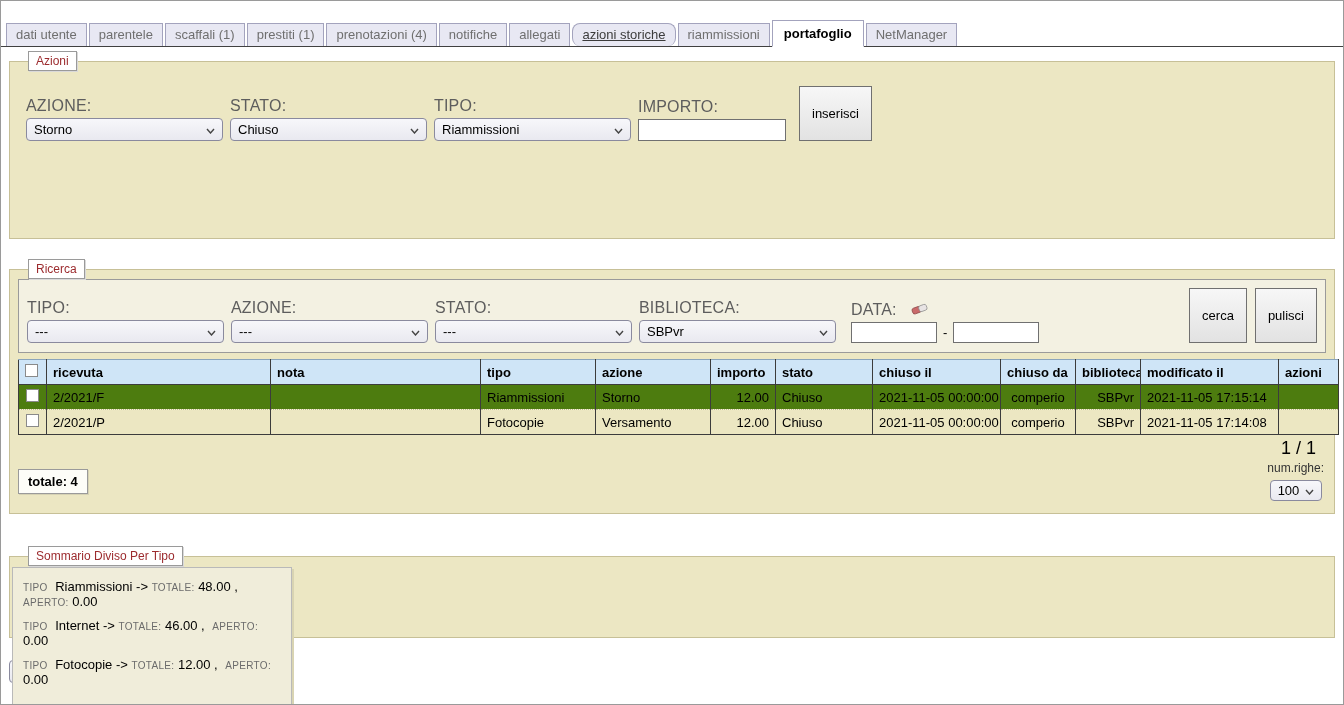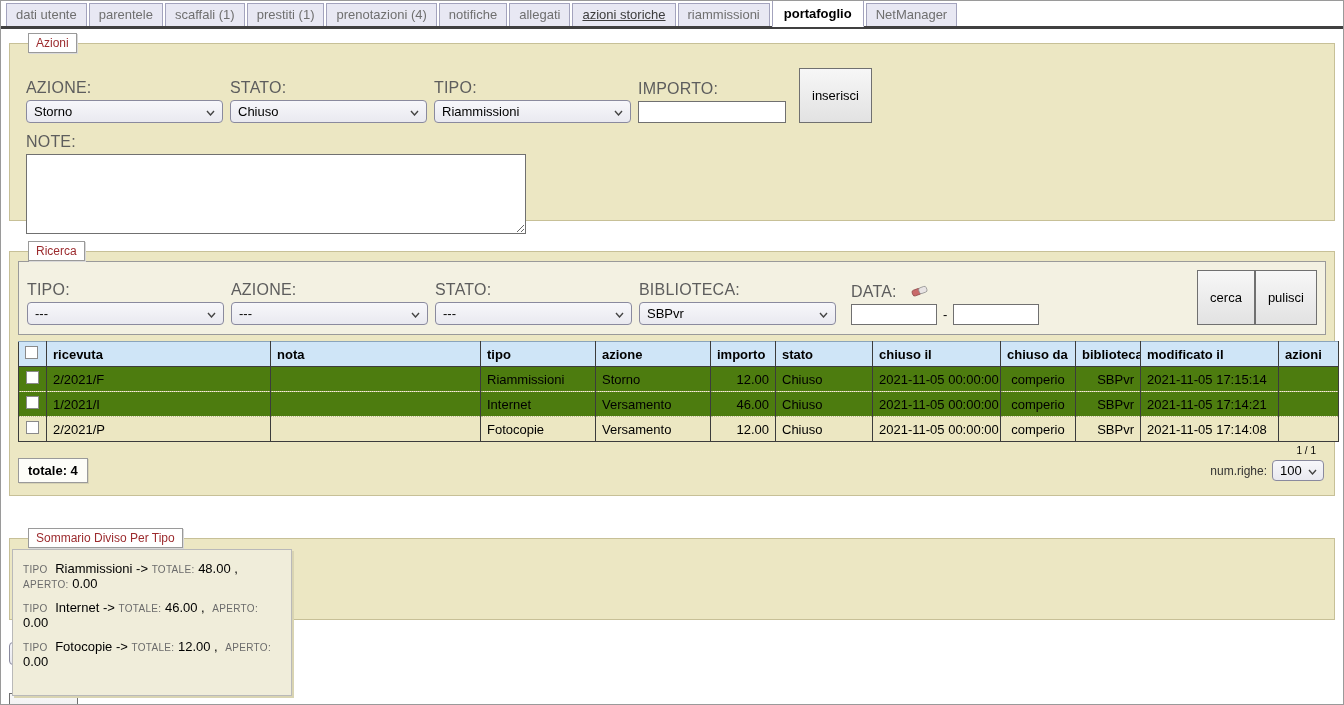--- a/index.html
+++ b/index.html
@@ -6,27 +6,27 @@
   html,body { width:1344px; height:705px; }
   body {
     font-family: "Liberation Sans", "DejaVu Sans", sans-serif;
     background:#ffffff;
     border:1px solid #9a9a9a;
     overflow:hidden;
     font-size:13px;
     color:#000;
   }
   
-  .tabbar { display:flex; align-items:flex-end; padding:5px 0 0 5px; border-bottom:3px solid #404040; height:28px; }
+  .tabbar { display:flex; align-items:flex-end; padding:5px 0 0 5px; border-bottom:1px solid #404040; height:46px; }
   .tab {
     background:#e8e8f3; border:1px solid #a3a3bd; border-bottom:none;
     color:#6f6f6f; padding:3px 9px 4px 9px; margin-right:2px; font-size:13px;
     cursor:pointer; white-space:nowrap;
   }
-  .tab.link { color:#3c3c3c; text-decoration:underline; }
+  .tab.link { color:#3c3c3c; text-decoration:underline;border-radius:8px; }
   .tab.active {
     background:#ffffff; color:#000; font-weight:bold;
     padding:5px 11px 5px 11px; margin-bottom:-1px; border-bottom:1px solid #fff;
   }
   
   .fs { position:relative; background:#ece7c3; border:1px solid #c7c097; margin:0 8px; }
   .fs-legend {
     position:absolute; top:-11px; left:18px; background:#fff;
     border:1px solid #9a9a9a; padding:2px 7px; font-size:12px; color:#9c2b2e;
     box-shadow:1px 1px 0 #d9d9d9;
@@ -61,46 +61,46 @@
   #ricerca { margin-top:30px; padding:9px 8px 6px 8px; }
   .search-panel {
     background:#f3f1e2; border:1px solid #9a9a9a; padding:8px 8px 9px 8px;
     display:flex; align-items:flex-end;
   }
   .search-panel .fcol .sel { width:197px; }
   .date-group { margin-left:8px; }
   .date-lbl-row { display:flex; align-items:center; gap:14px; margin-bottom:3px; }
   .date-inputs { display:flex; align-items:center; gap:6px; }
   .date-inputs .txt { width:86px; height:21px; }
-  .search-btns { margin-left:auto; display:flex; }
+  .search-btns { margin-left:auto; display:flex; gap:8px; }
   
   table.grid { border-collapse:collapse; width:1320px; margin-top:6px; table-layout:fixed; background:#fbf8cf; }
   table.grid th, table.grid td {
     border-left:1px solid #3c3c3c; border-right:1px solid #3c3c3c;
     padding:4px 6px; font-size:13px; overflow:hidden; white-space:nowrap;
   }
   table.grid thead th {
     background:#cfe5f7; text-align:left; font-weight:bold;
     border-top:1px solid #8aa4bb; border-bottom:1px solid #3c3c3c;
   }
   table.grid tbody tr.r-even td { background:#4d7c0f; }
   table.grid tbody tr.r-odd  td { background:#ece7c2; }
   table.grid tbody td { border-bottom:1px dotted #b9b49a; }
   table.grid tbody tr:last-child td { border-bottom:1px solid #3c3c3c; }
   th.al-r, td.al-r { text-align:right; }
   th.al-c, td.al-c { text-align:center; }
   .cb { width:13px; height:13px; background:#fff; border:1px solid #8a8a8a; display:inline-block; cursor:pointer; }
   
-  .pageinfo { text-align:right; font-size:10px; padding:3px 10px 0 0; }
+  .pageinfo { text-align:right; font-size:18px; padding:3px 10px 0 0; }
   .pagin-row { display:flex; align-items:center; padding:2px 2px 6px 0; }
   .totale-box {
     background:#fdfdf8; border:1px solid #9a9a9a; box-shadow:1px 1px 0 #d6d2b4;
     font-weight:bold; font-size:13px; padding:4px 9px; margin-left:0;
   }
-  .numrighe { margin-left:auto; display:flex; align-items:center; gap:5px; font-size:12px; color:#333; }
+  .numrighe { margin-left:auto; display:flex; align-items:center; gap:5px; font-size:12px; color:#333;flex-direction:column; }
   .numrighe .sel { width:52px; height:21px; }
   
   #sommario { margin-top:42px; height:82px; padding:10px 0 0 2px; }
   .sommario-box {
     background:#f0edda; border:1px solid #b9b9b9; box-shadow:2px 2px 0 #d9d4b2;
     width:280px; padding:8px 10px; font-size:13px;
   }
   .som-line { margin:3px 0 9px 0; }
   .som-line:last-child { margin-bottom:18px; }
   .som-cap { font-size:10px; color:#6b6b6b; letter-spacing:.3px; }
@@ -158,24 +158,20 @@
         <span><svg width="9" height="6">
               <polyline points="1,1 4.5,5 8,1" fill="none" stroke="#444" stroke-width="1.4"></polyline>
             </svg></span>
       </div>
     </div>
     <div class="fcol">
       <span class="lbl">IMPORTO:</span>
       <input type="text" class="txt" id="importo-input" value="" style="">
     </div>
     <button class="btn" id="inserisci-btn">inserisci</button>
-  </div>
-  <div id="note-block">
-    <span class="lbl">NOTE:</span>
-    <textarea id="note-area" value="" style=""></textarea>
   </div>
 </div>
 
 <div class="fs" id="ricerca">
   <div class="fs-legend">Ricerca</div>
 
   <div class="search-panel">
     <div class="fcol">
       <span class="lbl">TIPO:</span>
       <div class="sel">
@@ -275,34 +271,20 @@
         <td>Riammissioni</td>
         <td>Storno</td>
         <td class="al-r">12.00</td>
         <td>Chiuso</td>
         <td>2021-11-05 00:00:00</td>
         <td class="al-c">comperio</td>
         <td class="al-r">SBPvr</td>
         <td>2021-11-05 17:15:14</td>
         <td></td>
       </tr>
-      <tr class="r-even">
-        <td class="al-c"><span class="cb"></span></td>
-        <td>1/2021/I</td>
-        <td></td>
-        <td>Internet</td>
-        <td>Versamento</td>
-        <td class="al-r">46.00</td>
-        <td>Chiuso</td>
-        <td>2021-11-05 00:00:00</td>
-        <td class="al-c">comperio</td>
-        <td class="al-r">SBPvr</td>
-        <td>2021-11-05 17:14:21</td>
-        <td></td>
-      </tr>
       <tr class="r-odd">
         <td class="al-c"><span class="cb"></span></td>
         <td>2/2021/P</td>
         <td></td>
         <td>Fotocopie</td>
         <td>Versamento</td>
         <td class="al-r">12.00</td>
         <td>Chiuso</td>
         <td>2021-11-05 00:00:00</td>
         <td class="al-c">comperio</td>

